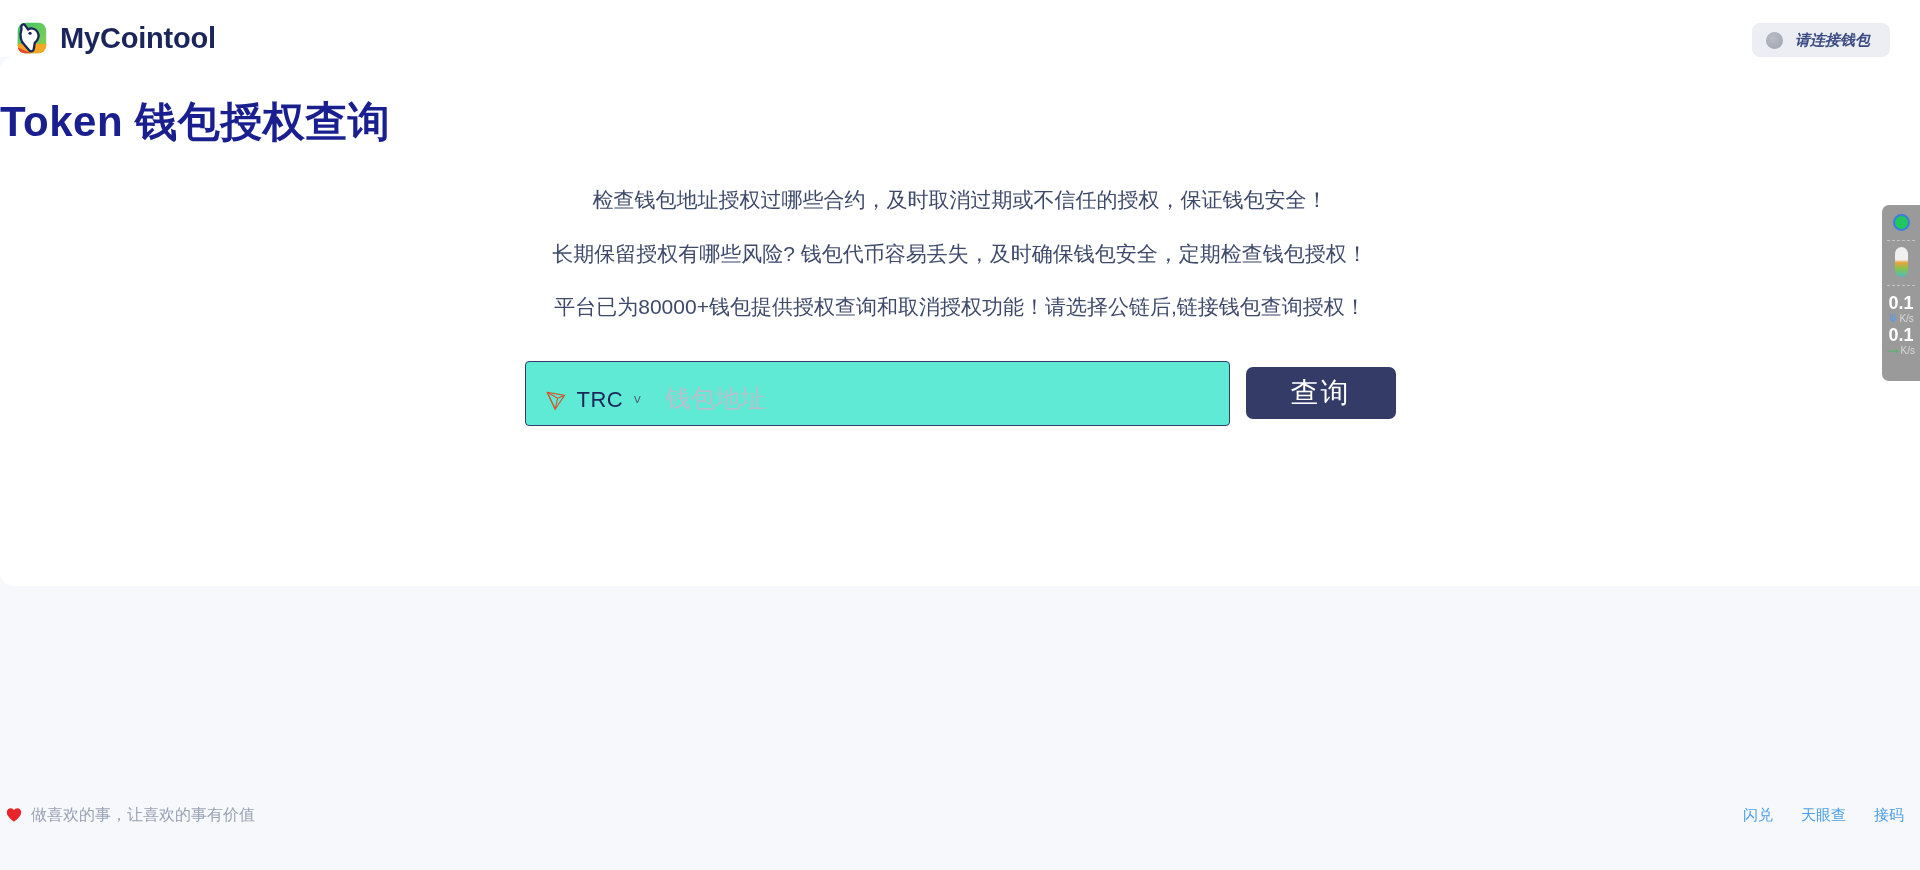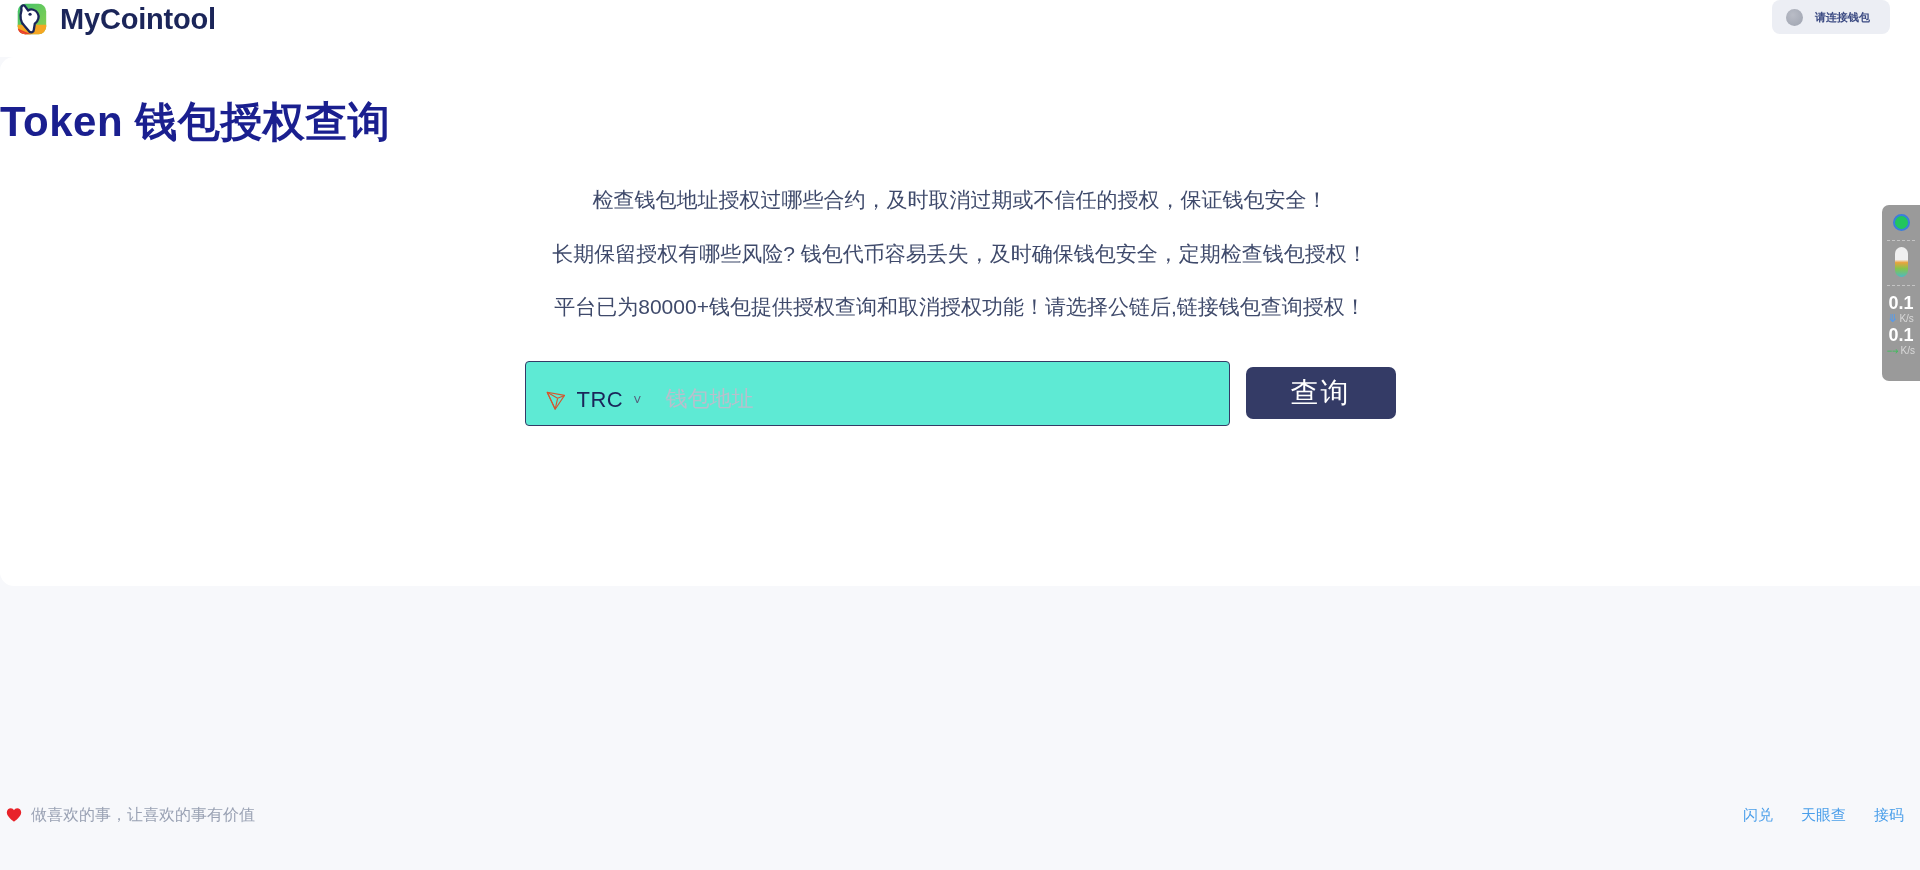--- a/index.html
+++ b/index.html
@@ -8,42 +8,42 @@
     font-family: "Liberation Sans", "DejaVu Sans", sans-serif;
     background: #f7f8fb;
     overflow: hidden;
   }
 
   
   .topbar {
     position: absolute; top: 0; left: 0;
     width: 1920px; height: 57px;
     background: #ffffff;
-    display: flex; align-items: flex-start;
+    display: flex; align-items: flex-end;
     justify-content: space-between;
     padding: 0 16px 0 12px;
   }
   .brand { display: flex; align-items: center; gap: 10px; }
   .brand-logo { width: 38px; height: 38px; flex: 0 0 38px; }
   .brand-name {
     font-size: 29px; font-weight: bold; color: #1b2559;
     letter-spacing: -0.2px; line-height: 1;
   }
   .connect-btn {
     display: flex; align-items: center; gap: 12px;
     background: #eceef4; border: none; border-radius: 8px;
     height: 34px; padding: 0 20px 0 14px; cursor: pointer;
     margin-right: 14px;
   }
   .connect-dot {
     width: 17px; height: 17px; border-radius: 50%;
     background: radial-gradient(circle at 40% 35%, #b9bcc6, #9ea3b0);
     flex: 0 0 17px;
   }
-  .connect-label { font-size: 11px; color: #3b4a82; font-weight: bold; white-space: nowrap; }
+  .connect-label { font-size: 15px; color: #3b4a82; font-weight: bold; white-space: nowrap; font-style: italic; }
 
   
   .card {
     position: absolute; top: 57px; left: 0;
     width: 1920px; height: 529px;
     background: #ffffff;
     border-radius: 14px 0 0 14px;
   }
 
   .title {
@@ -79,22 +79,22 @@
   }
   .chain-select {
     display: flex; align-items: center; gap: 9px;
     cursor: pointer; flex: 0 0 auto; padding-right: 6px;
   }
   .tron-icon { width: 24px; height: 24px; flex: 0 0 24px; }
   .chain-label { font-size: 22px; color: #1b2559; letter-spacing: .5px; }
   .chevron { font-size: 14px; color: #555c7a; margin-left: 1px; }
   .addr-input {
     flex: 1; border: none; outline: none;
-    font-size: 22px; color: #1b2559;
-    font-family: Liberation Mono, monospace; margin-left: 18px; background: transparent;
+    font-size: 25px; color: #1b2559;
+    font-family: Liberation Sans, sans-serif; margin-left: 18px; background: transparent;
   }
   .addr-input::placeholder { color: #b9bfcc; }
   .query-btn {
     width: 150px; height: 52px;
     background: #343b66; color: #ffffff;
     border: none; border-radius: 7px;
     font-size: 28px; font-family: inherit;
     cursor: pointer; letter-spacing: 2px;
   }
 

